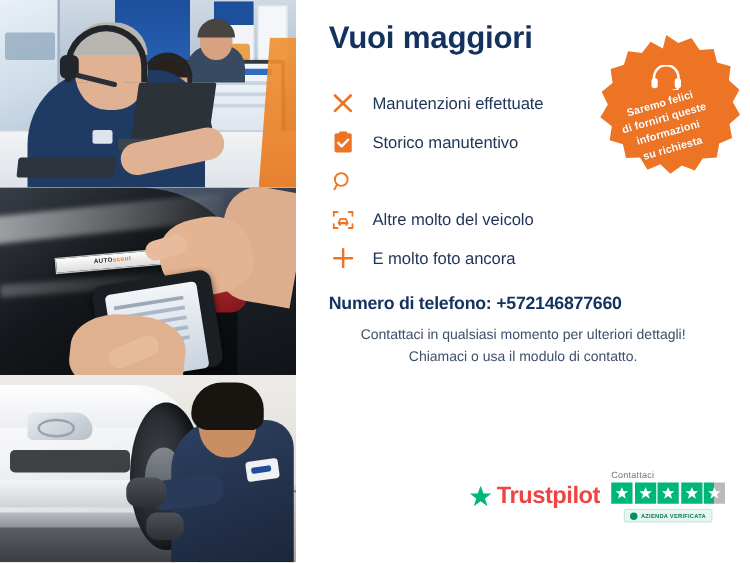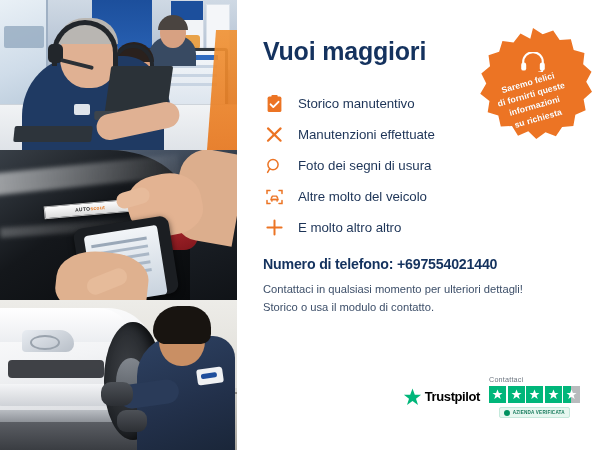--- a/index.html
+++ b/index.html
@@ -335,21 +335,21 @@
   }
   .p3-glove2{
     position:absolute; right:90px; top:110px; width:30px; height:22px;
     background:linear-gradient(180deg,#4d5157,#2c2f34); border-radius:9px;
   }
 
   
   .content {
     position:relative;
     flex:1 1 auto;
-    padding: 36px 26px 0 26px;
+    padding: 15px 26px 0 26px;
     background:#ffffff;
   }
   .headline {
     font-size: 25px;
     line-height: 1.26;
     font-weight: bold;
     color: #14325e;
     letter-spacing: -0.2px;
     max-width: 210px;
   }
@@ -412,30 +412,31 @@
     font-size:14.2px;
     font-weight:bold;
     color:#14325e;
     letter-spacing:-0.2px;
   }
   .sub-lines {
     margin-top:8px;
     font-size:11.2px;
     line-height:1.62;
     color:#3d4f69;
+    text-align:center;
   }
 
   
   .tp {
     position:absolute; right:20px; bottom:32px;
     display:flex; align-items:center; gap:9px;
   }
   .tp-logo { display:flex; align-items:center; gap:3px; }
   .tp-name {
-    font-size:13px; font-weight:bold; color:#000000; letter-spacing:-0.4px;
+    font-size:19px; font-weight:bold; color:#ef4444; letter-spacing:-0.4px;
   }
   .tp-right { display:flex; flex-direction:column; align-items:center; gap:2px; }
   .tp-excellent {
     font-size:7.2px; color:#6d7680; letter-spacing:.2px; align-self:flex-start;
   }
   .tp-stars { display:flex; gap:1.5px; }
   .tp-star {
     width:17px; height:17px; background:#00b67a;
     display:flex; align-items:center; justify-content:center;
   }
@@ -550,47 +551,46 @@
         <div>di fornirti queste</div>
         <div>informazioni</div>
         <div>su richiesta</div>
       </div>
     </div>
 
     <div class="features">
 
       <div class="feature">
         <span class="feat-icon">
+          <svg width="17" height="17" viewBox="0 0 17 17">
+            <path d="M2 2.4l12.6 12.3M14.6 2.4L2 14.7" stroke="#ec7424" stroke-width="2.2" stroke-linecap="round"></path>
+            <circle cx="8.3" cy="8.5" r="1.6" fill="#ec7424"></circle>
+          </svg>
+        </span>
+        <span class="feat-label">Manutenzioni effettuate</span>
+      </div>
+
+      <div class="feature">
+        <span class="feat-icon">
           <svg width="15" height="18" viewBox="0 0 15 18">
             <rect x="0.6" y="1.6" width="13.8" height="15.4" rx="1.6" fill="#ec7424"></rect>
             <rect x="4.4" y="0" width="6.3" height="3.2" rx="1" fill="#ec7424"></rect>
             <path d="M3.6 9.3l2.7 2.8 5.2-5.3" fill="none" stroke="#ffffff" stroke-width="1.9" stroke-linecap="round" stroke-linejoin="round"></path>
           </svg>
         </span>
         <span class="feat-label">Storico manutentivo</span>
       </div>
 
       <div class="feature">
         <span class="feat-icon">
-          <svg width="17" height="17" viewBox="0 0 17 17">
-            <path d="M2 2.4l12.6 12.3M14.6 2.4L2 14.7" stroke="#ec7424" stroke-width="2.2" stroke-linecap="round"></path>
-            <circle cx="8.3" cy="8.5" r="1.6" fill="#ec7424"></circle>
-          </svg>
-        </span>
-        <span class="feat-label">Manutenzioni effettuate</span>
-      </div>
-
-      <div class="feature">
-        <span class="feat-icon">
           <svg width="16" height="16" viewBox="0 0 16 16">
             <circle cx="7" cy="6.6" r="5.1" fill="none" stroke="#ec7424" stroke-width="1.5"></circle>
             <path d="M3.6 10.8L1.6 14.4" stroke="#ec7424" stroke-width="1.5" stroke-linecap="round"></path>
           </svg>
         </span>
-        <span class="feat-label">Foto dei segni di usura</span>
       </div>
 
       <div class="feature">
         <span class="feat-icon">
           <svg width="17" height="16" viewBox="0 0 17 16">
             <path d="M1 4.6V1.6h3M16 4.6V1.6h-3M1 11.4v3h3M16 11.4v3h-3" fill="none" stroke="#ec7424" stroke-width="1.5" stroke-linecap="round"></path>
             <path d="M4.3 9.6h8.4v1.8H4.3z" fill="#ec7424"></path>
             <path d="M5.1 9.6l1.3-2.5h4.2l1.3 2.5" fill="none" stroke="#ec7424" stroke-width="1.4" stroke-linejoin="round"></path>
             <circle cx="5.9" cy="11.8" r="0.9" fill="#ec7424"></circle>
             <circle cx="11.1" cy="11.8" r="0.9" fill="#ec7424"></circle>
@@ -598,29 +598,29 @@
         </span>
         <span class="feat-label">Altre molto del veicolo</span>
       </div>
 
       <div class="feature">
         <span class="feat-icon">
           <svg width="17" height="17" viewBox="0 0 17 17">
             <path d="M8.5 1.4v14.2M1.4 8.5h14.2" stroke="#ec7424" stroke-width="2" stroke-linecap="round"></path>
           </svg>
         </span>
-        <span class="feat-label">E molto altro altro</span>
+        <span class="feat-label">E molto foto ancora</span>
       </div>
 
     </div>
 
-    <div class="phone-line">Numero di telefono: +697554021440</div>
+    <div class="phone-line">Numero di telefono: +572146877660</div>
     <div class="sub-lines">
       <div>Contattaci in qualsiasi momento per ulteriori dettagli!</div>
-      <div>Storico o usa il modulo di contatto.</div>
+      <div>Chiamaci o usa il modulo di contatto.</div>
     </div>
 
     <div class="tp">
       <div class="tp-logo">
         <svg width="19" height="18" viewBox="0 0 19 18">
           <path d="M9.5 0.6l2.3 6.1h6.3l-5.1 4 2 6.2-5.5-3.9-5.5 3.9 2-6.2-5.1-4h6.3z" fill="#00b67a"></path>
         </svg>
         <span class="tp-name">Trustpilot</span>
       </div>
       <div class="tp-right">

